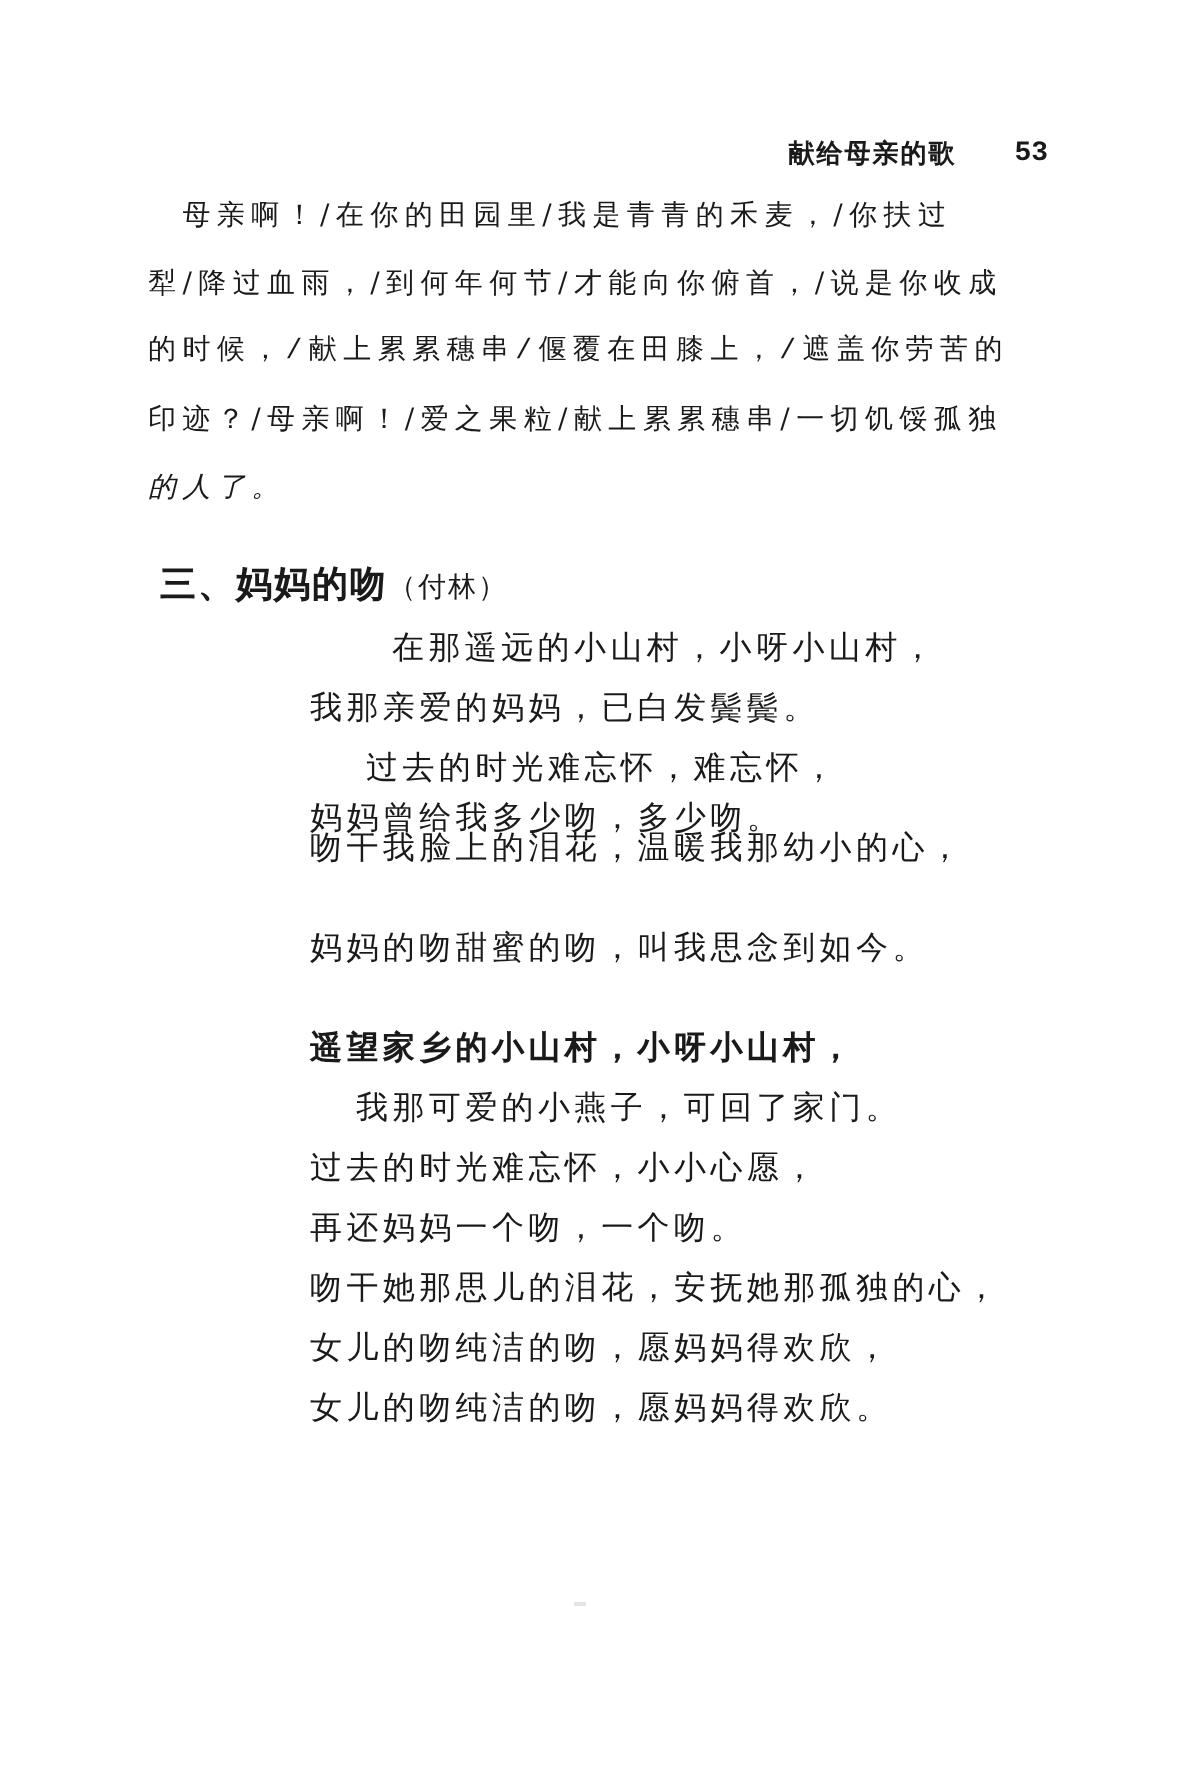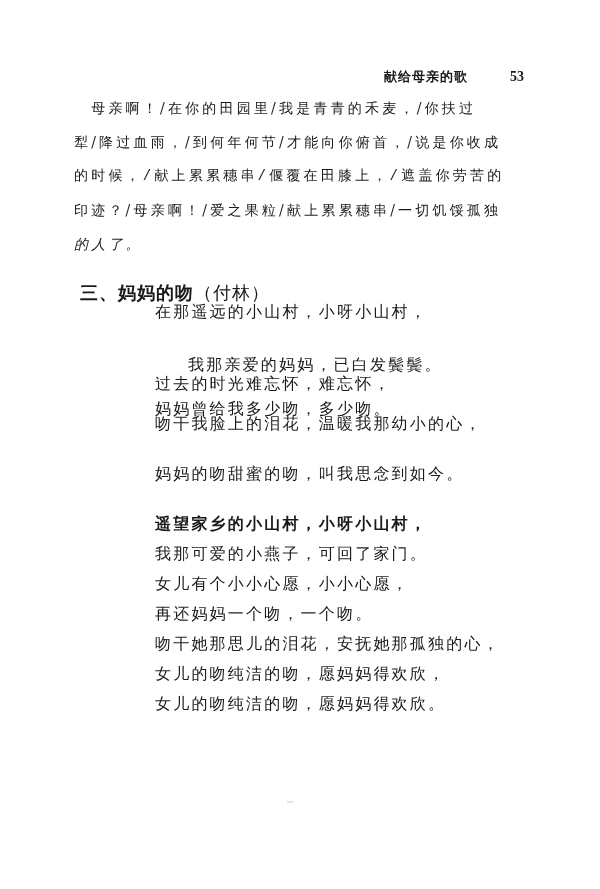--- a/index.html
+++ b/index.html
@@ -2,37 +2,37 @@
 <html><head>
 <meta charset="utf-8">
 <style>
   html, body { margin: 0; padding: 0; }
   body {
     width: 600px; height: 889px; background: #ffffff; position: relative; overflow: hidden;
     font-family: "DejaVu Serif", "Liberation Serif", serif; color: #1a1a1a;
   }
   .page-header {
     position: absolute; top: 66px; left: 384px; width: 140px; height: 22px;
-    display: flex; align-items: center; justify-content: space-between;
+    display: flex; align-items: center; justify-content: flex-end; gap: 29px;
   }
   .running-title { font-size: 13px; font-weight: bold; letter-spacing: 1px; }
-  .page-number { font-family: Liberation Serif, serif; font-size: 14px; font-weight: bold; }
+  .page-number { font-family: Liberation Mono, monospace; font-size: 14px; font-weight: bold; }
   .para {
     position: absolute; left: 62px; width: 458px;
   }
   .para-line {
     position: absolute; left: 12px; height: 26px; line-height: 26px;
     font-size: 14px; white-space: nowrap; letter-spacing: 3.2px;
   }
   .heading {
     position: absolute; left: 80px; top: 279px; height: 28px; line-height: 28px;
     white-space: nowrap; font-family: "DejaVu Sans", sans-serif;
   }
   .heading-main { font-size: 18px; font-weight: bold; letter-spacing: 1px; }
-  .heading-author { font-size: 18px; font-family: Liberation Sans, sans-serif; letter-spacing: 1px; }
+  .heading-author { font-size: 14px; font-family: Liberation Sans, sans-serif; letter-spacing: 1px; }
   .poem-line {
     position: absolute; left: 155px; height: 26px; line-height: 26px;
     font-size: 16px; white-space: nowrap; letter-spacing: 2.2px;
   }
   .scan-dot { position: absolute; left: 287px; top: 801px; width: 6px; height: 2px; background: #e4e4e4; }
 </style>
 </head>
 <body>
 
 <div class="page-header">
@@ -46,31 +46,31 @@
   <div class="para-line" style="top:163px;font-family:Liberation Mono, monospace;">的时候，/献上累累穗串/偃覆在田膝上，/遮盖你劳苦的</div>
   <div class="para-line" style="top:197px;">印迹？/母亲啊！/爱之果粒/献上累累穗串/一切饥馁孤独</div>
   <div class="para-line" style="top:231px;font-style:italic;">的人了。</div>
 </div>
 
 <div class="heading">
   <span class="heading-main">三、妈妈的吻</span><span class="heading-author">（付林）</span>
 </div>
 
 <div>
-  <div class="poem-line" style="top:299px;">在那遥远的小山村，小呀小山村，</div>
-  <div class="poem-line" style="top:352px;margin-left:33px;">我那亲爱的妈妈，已白发鬓鬓。</div>
-  <div class="poem-line" style="top:371px;">过去的时光难忘怀，难忘怀，</div>
+  <div class="poem-line" style="top:311px;margin-left:41px;">在那遥远的小山村，小呀小山村，</div>
+  <div class="poem-line" style="top:341px;">我那亲爱的妈妈，已白发鬓鬓。</div>
+  <div class="poem-line" style="top:371px;margin-left:28px;">过去的时光难忘怀，难忘怀，</div>
   <div class="poem-line" style="top:396px;">妈妈曾给我多少吻，多少吻。</div>
   <div class="poem-line" style="top:411px;">吻干我脸上的泪花，温暖我那幼小的心，</div>
   <div class="poem-line" style="top:461px;">妈妈的吻甜蜜的吻，叫我思念到如今。</div>
 </div>
 
 <div>
   <div class="poem-line" style="top:511px;font-weight:bold;">遥望家乡的小山村，小呀小山村，</div>
-  <div class="poem-line" style="top:541px;">我那可爱的小燕子，可回了家门。</div>
-  <div class="poem-line" style="top:571px;">女儿有个小小心愿，小小心愿，</div>
+  <div class="poem-line" style="top:541px;margin-left:23px;">我那可爱的小燕子，可回了家门。</div>
+  <div class="poem-line" style="top:571px;">过去的时光难忘怀，小小心愿，</div>
   <div class="poem-line" style="top:601px;">再还妈妈一个吻，一个吻。</div>
   <div class="poem-line" style="top:631px;">吻干她那思儿的泪花，安抚她那孤独的心，</div>
   <div class="poem-line" style="top:661px;">女儿的吻纯洁的吻，愿妈妈得欢欣，</div>
   <div class="poem-line" style="top:691px;">女儿的吻纯洁的吻，愿妈妈得欢欣。</div>
 </div>
 
 <div class="scan-dot"></div>
 
 </body></html>

